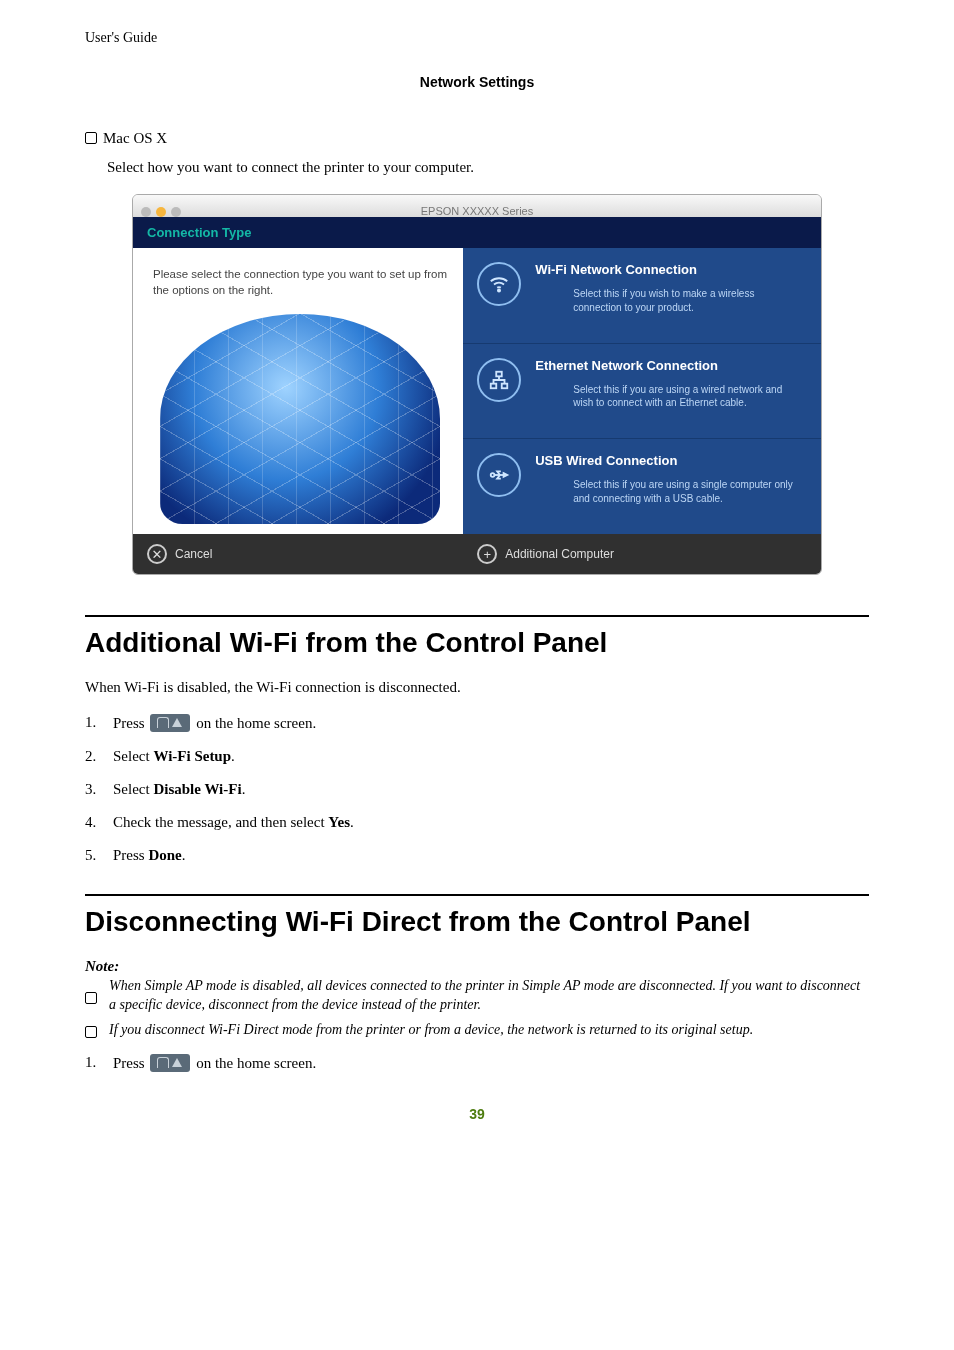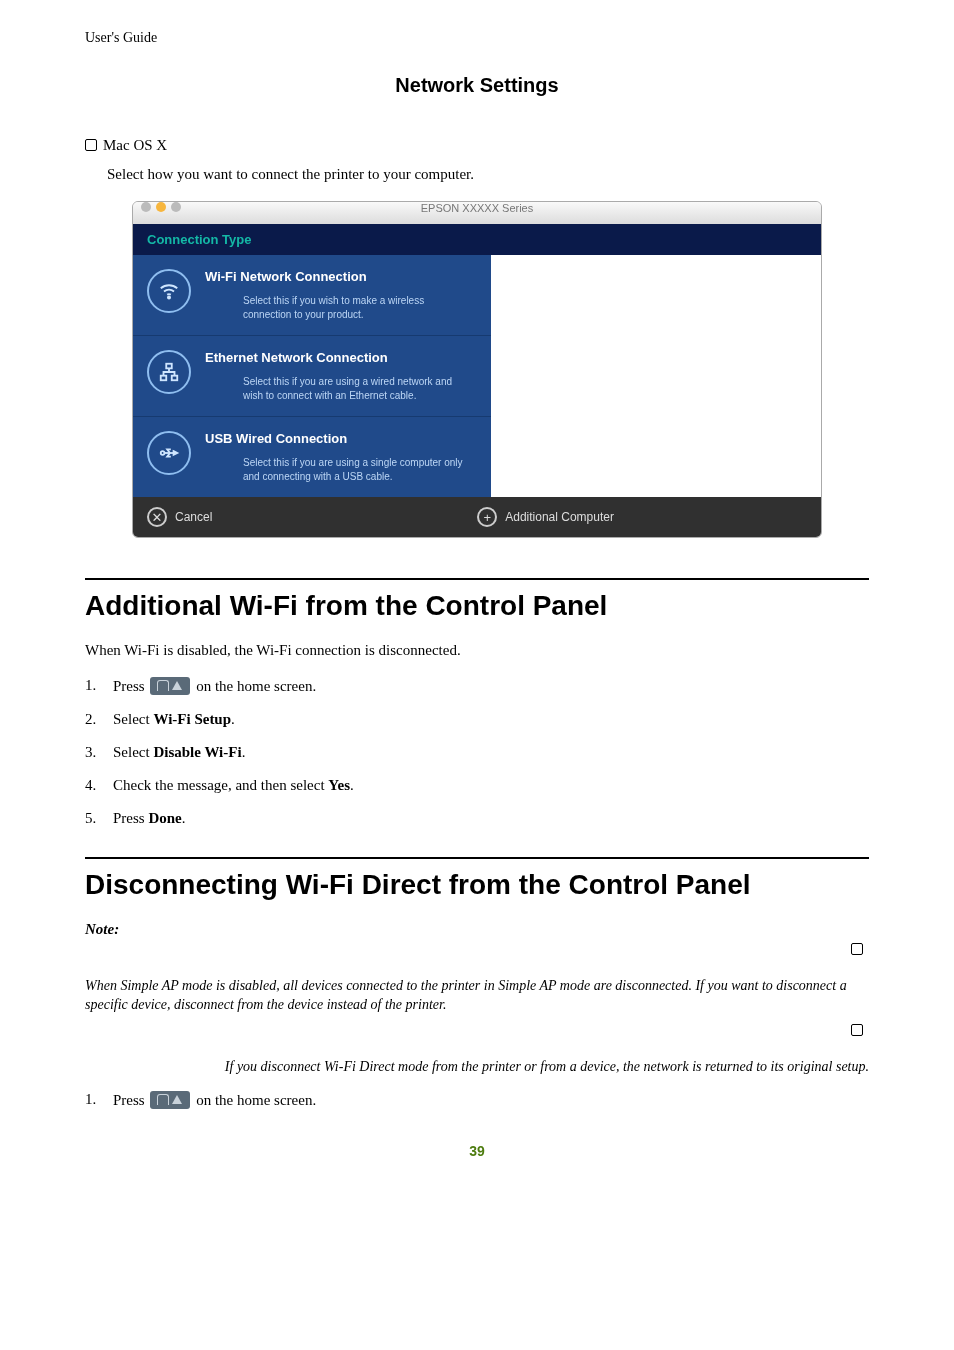--- a/index.html
+++ b/index.html
@@ -15,21 +15,21 @@
     padding: 0 85px;
   }
   .top-bar {
     font-size: 14px;
     margin-bottom: 28px;
   }
   .section-title-center {
     text-align: center;
     font-family: Arial, Helvetica, sans-serif;
     font-weight: bold;
-    font-size: 20px;
+    font-size: 14px;
     margin-bottom: 40px;
   }
   .list-block {
     margin: 0 0 12px 0;
     font-size: 15px;
   }
   .list-marker {
     display: inline-block;
     width: 12px;
     height: 12px;
@@ -51,21 +51,21 @@
     border-radius: 6px;
     overflow: hidden;
     font-family: Arial, Helvetica, sans-serif;
     font-size: 12px;
     background: #f4f4f4;
   }
   .mac-titlebar {
     height: 22px;
     background: linear-gradient(#f9f9f9,#dcdcdc);
     display: flex;
-    align-items: flex-start;
+    align-items: flex-end;
     padding: 0 8px;
     position: relative;
   }
   .traffic { display:flex; gap:5px; }
   .traffic span { width:10px; height:10px; border-radius:50%; display:inline-block; }
   .tl-red{background:#bbb;} .tl-yel{background:#f7b63e;} .tl-grn{background:#bbb;}
   .mac-titlebar .wtitle { position:absolute; left:0; right:0; text-align:center; color:#777; font-size:11px;}
   .conn-header{
     background:#0a1a4a;
     color:#14b8a6;
@@ -187,27 +187,26 @@
     border-right:5px solid transparent;
     border-bottom:9px solid #c9d2da;
   }
   .note-label{
     font-weight:bold; font-style:italic;
     font-size:15px;
     margin-bottom:2px;
   }
   .note-list .row{
     display:flex;
-    align-items:flex-end;
-    gap:22px;
+    align-items:center;
+    gap:6px;
     font-style:italic;
     font-size:14px;
     margin-bottom:6px;
     line-height:1.35;
-    flex-direction:column;
   }
   .note-list .row .list-marker{margin-top:3px;flex:0 0 12px;}
   .page-num{
     text-align:center;
     font-family: Arial, Helvetica, sans-serif;
     font-weight:bold;
     font-size:14px;
     color:#4d7c0f;
     margin-top:34px;
   }
@@ -231,20 +230,24 @@
     <div class="mac-titlebar">
       <div class="traffic">
         <span class="tl-red"></span>
         <span class="tl-yel"></span>
         <span class="tl-grn"></span>
       </div>
       <div class="wtitle">EPSON XXXXX Series</div>
     </div>
     <div class="conn-header">Connection Type</div>
     <div class="screenshot-body">
+      <div class="left-col">
+        <p>Please select the connection type you want to set up from the options on the right.</p>
+        <div class="globe"></div>
+      </div>
       <div class="right-col">
         <div class="opt">
           <div class="opt-icon">
             <svg class="wifi-svg" viewBox="0 0 24 24" fill="none" stroke="#cfe6ff" stroke-width="2">
                 <path d="M3 9a14 14 0 0 1 18 0"></path>
                 <path d="M6.5 12.5a9 9 0 0 1 11 0"></path>
                 <path d="M10 16a4 4 0 0 1 4 0"></path>
                 <circle cx="12" cy="19" r="1.2" fill="#cfe6ff"></circle>
               </svg>
           </div>

